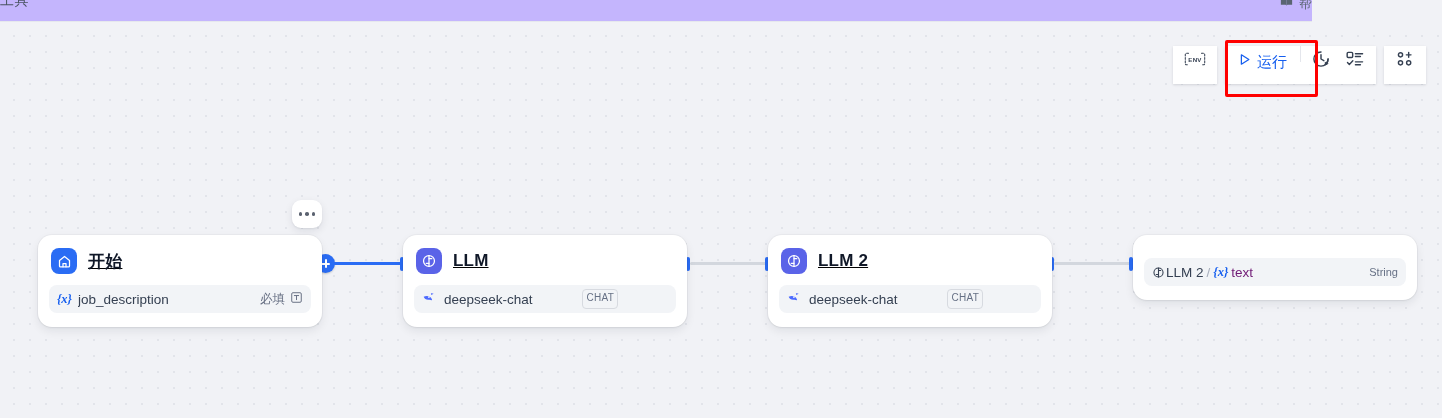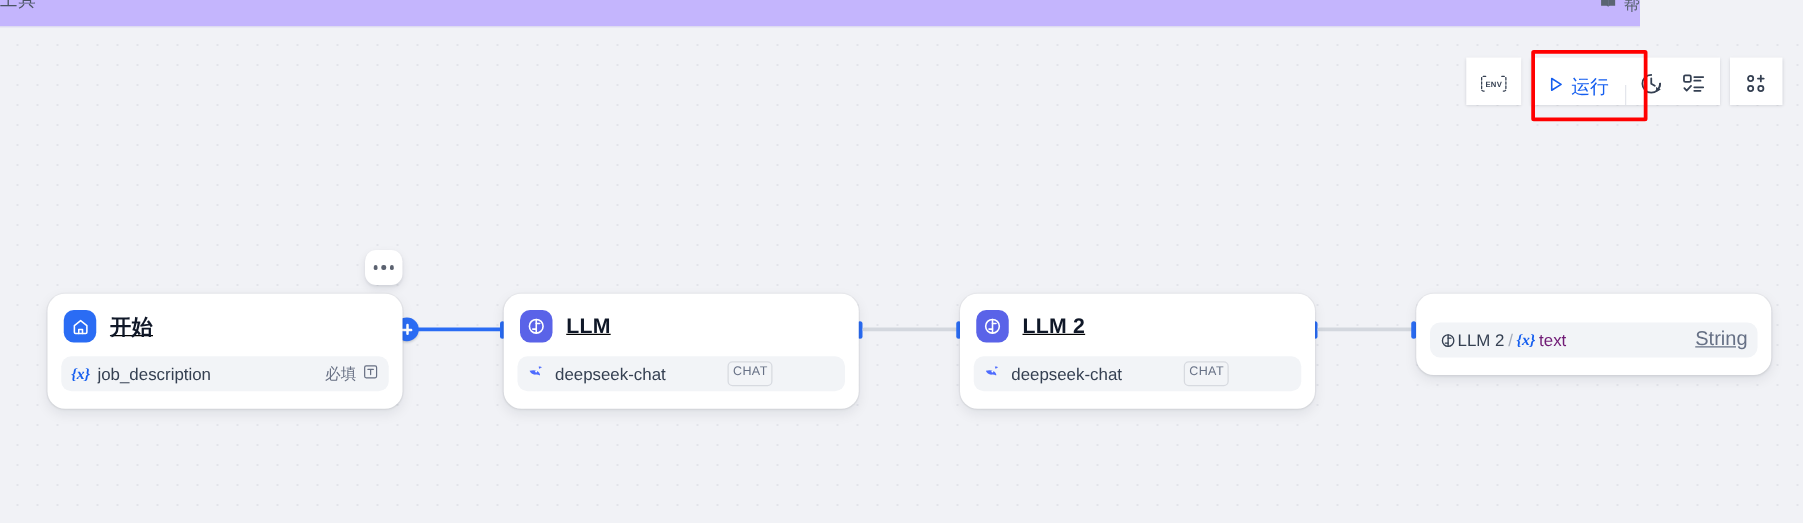--- a/index.html
+++ b/index.html
@@ -44,21 +44,21 @@
 
   
   .toolbar {
     position: absolute; right: 16px; top: 24px;
     display: flex; align-items: center; gap: 8px;
   }
   .tb-group {
     background: #ffffff;
     border-radius: 0;
     box-shadow: 0 1px 2px rgba(16,24,40,.06), 0 1px 3px rgba(16,24,40,.08);
-    display: flex; align-items: flex-end;
+    display: flex; align-items: flex-start;
     height: 38px;
     padding: 0 4px;
   }
   .tb-btn {
     height: 30px; min-width: 32px;
     display: flex; align-items: center; justify-content: center;
     gap: 5px;
     border-radius: 7px;
     padding: 0 7px;
     cursor: pointer;
@@ -127,21 +127,21 @@
   }
   .row-right {
     font-size: 12.5px; color: #676f83; display:flex; align-items:flex-start; gap:5px;
   }
   .chat-badge {
     font-size: 10px; color: #667085;
     border: 1px solid #d7dae0; border-radius: 4px;
     padding: 1px 3px 4px 3px; line-height: 13px;
     letter-spacing: .3px;
   }
-  .type-str { font-size: 16px; color: #667085; text-decoration: underline; }
+  .type-str { font-size: 11px; color: #667085; }
 
   
   .dots-menu {
     position: absolute;
     width: 30px; height: 28px;
     background: #fff; border-radius: 9px;
     box-shadow: 0 1px 2px rgba(16,24,40,.06), 0 3px 8px rgba(16,24,40,.09);
     display:flex; align-items:center; justify-content:center; gap:3px;
   }
   .dots-menu i { width:3.5px;height:3.5px;border-radius:50%;background:#5b6270;display:block; }

